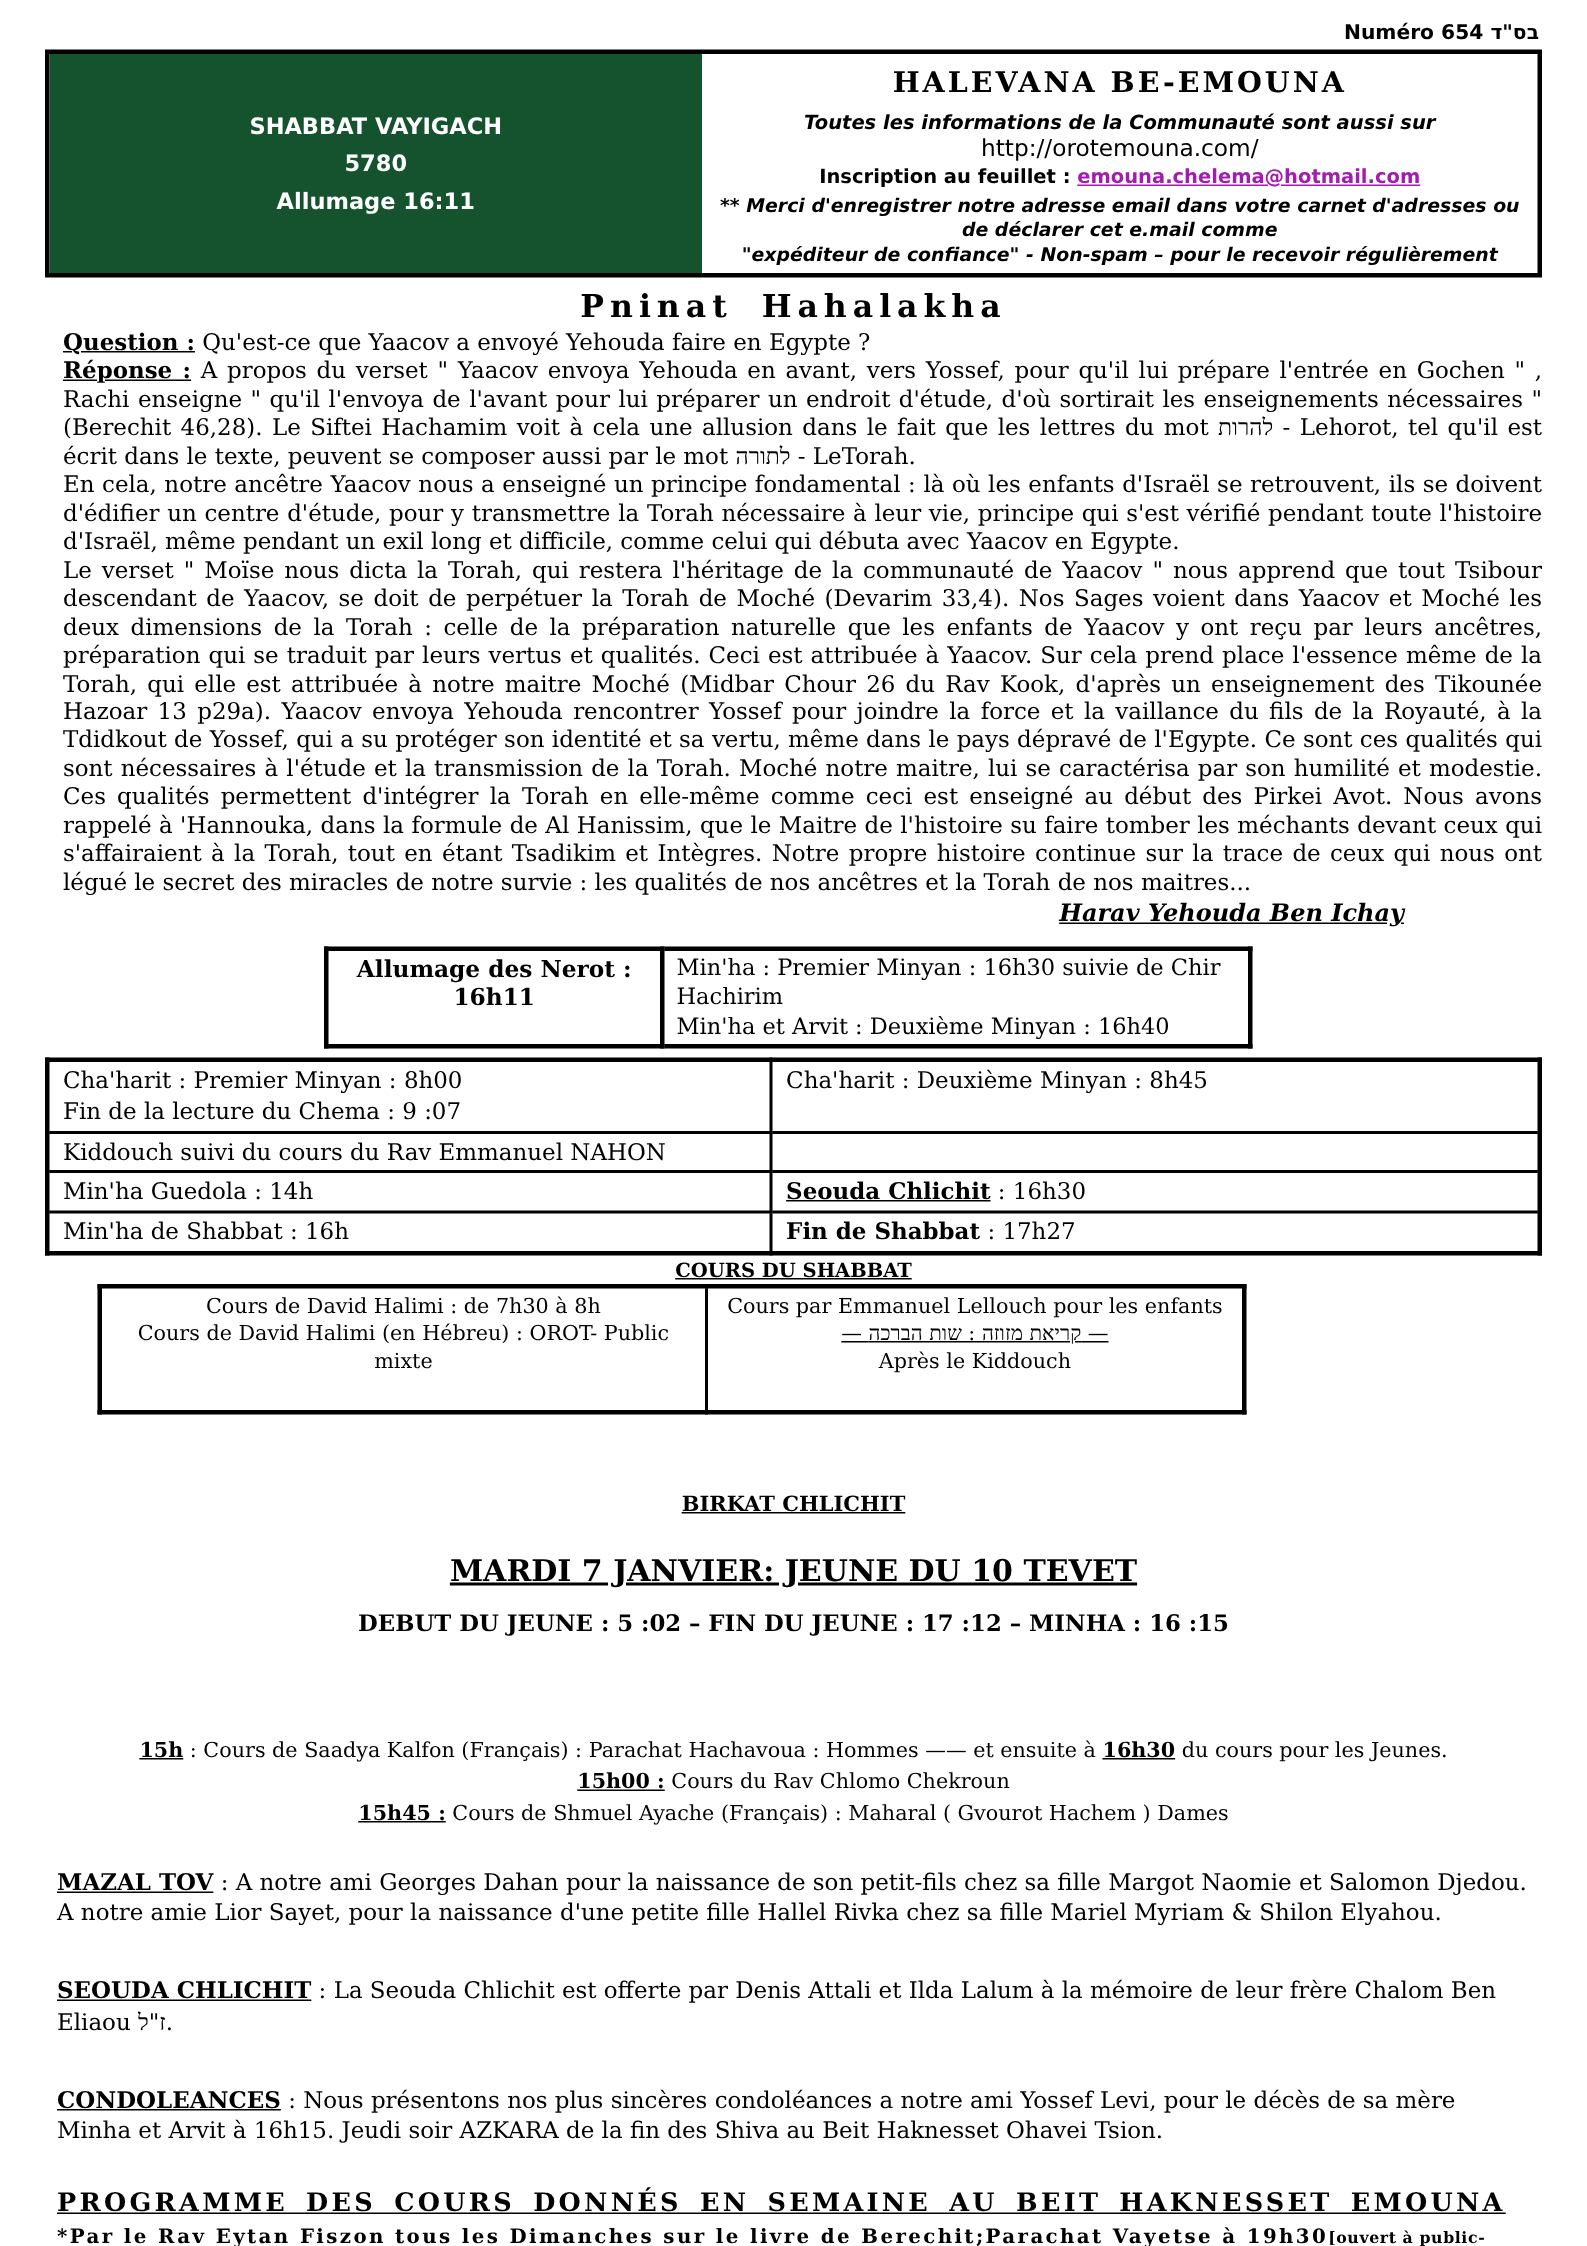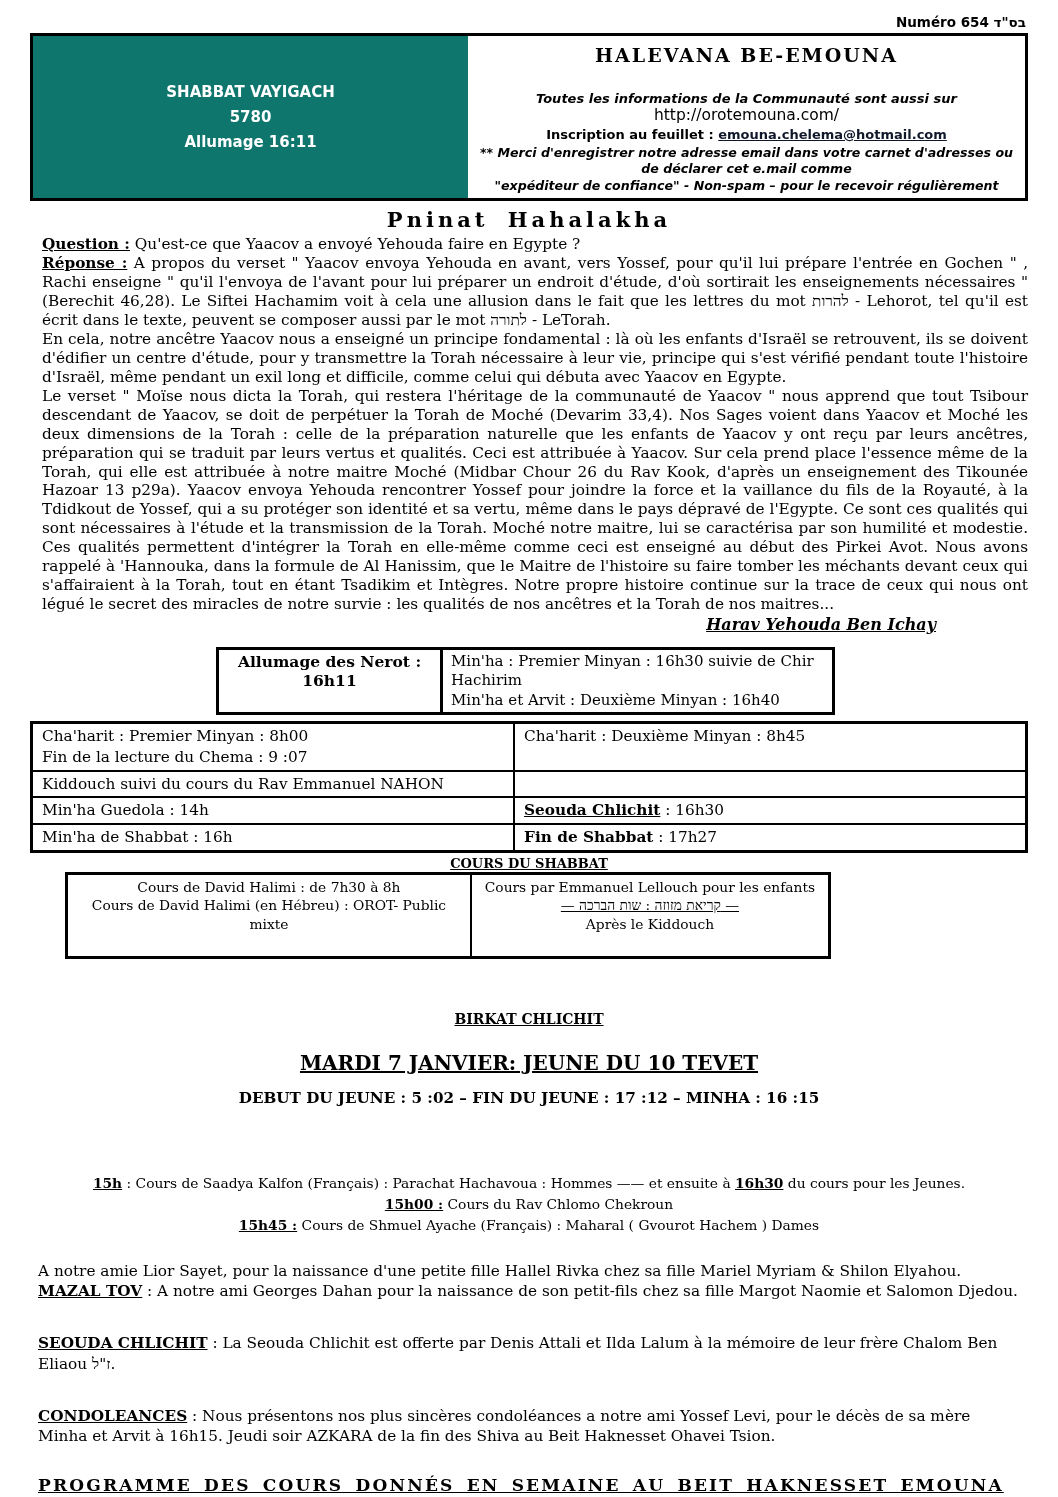--- a/index.html
+++ b/index.html
@@ -17,41 +17,41 @@
     font-family: "DejaVu Sans", "Liberation Sans", sans-serif;
     font-weight: bold;
     font-size: 13.5px;
     padding-right: 2px;
     margin-bottom: 3px;
   }
 
   
   .header-box { border: 3px solid #000; display: flex; min-height: 118px; }
   .black-panel {
-    background: #0f766e; color: #fff; width: 435px;
+    background: #14532d; color: #fff; width: 435px;
     display: flex; flex-direction: column; justify-content: center; align-items: center;
     gap: 7px;
     font-family: "DejaVu Sans", "Liberation Sans", sans-serif;
     font-weight: bold; font-size: 15px;
   }
   .header-right { flex: 1; text-align: center; padding: 8px 6px 4px 6px; }
   .header-title {
     font-weight: bold; font-size: 19px; letter-spacing: 2px;
     font-family: "DejaVu Serif", "Liberation Serif", serif;
   }
   .header-info {
-    margin-top: 25px; font-style: italic; font-weight: bold; font-size: 13px;
+    margin-top: 9px; font-style: italic; font-weight: bold; font-size: 13px;
     font-family: "DejaVu Sans", "Liberation Sans", sans-serif;
   }
   .header-info .site-url { font-style: normal; font-weight: normal; font-size: 15.5px; }
   .header-inscription {
     margin-top: 3px; font-weight: bold; font-size: 13px;
     font-family: "DejaVu Sans", "Liberation Sans", sans-serif;
   }
-  .link-blue { color: #0f172a; text-decoration: underline; cursor: pointer; }
+  .link-blue { color: #a21caf; text-decoration: underline; cursor: pointer; }
   .header-notice {
     margin-top: 3px; font-style: italic; font-weight: bold; font-size: 12.6px; line-height: 1.3;
     font-family: "DejaVu Sans", "Liberation Sans", sans-serif;
   }
 
   .main-title {
     text-align: center; font-weight: bold; font-size: 21px;
     letter-spacing: 4px; word-spacing: 8px; margin: 6px 0 3px 0;
   }
 
@@ -210,22 +210,22 @@
 
   <div class="spacer-22"></div>
 
   <div class="cours15">
     <div><span class="time-u">15h</span><span> : Cours de Saadya Kalfon (Français) : Parachat Hachavoua : Hommes —— et ensuite à  </span><span class="time-u">16h30</span><span> du cours pour les Jeunes.</span></div>
     <div><span class="time-u">15h00 :</span><span> Cours du Rav Chlomo Chekroun</span></div>
     <div><span class="time-u">15h45 :</span><span> Cours de Shmuel Ayache (Français) : Maharal ( Gvourot Hachem ) Dames</span></div>
   </div>
 
   <div class="para-block">
+    <p><span class="lbl-u">MAZAL TOV</span><span> : A notre ami Georges Dahan pour la naissance de son petit-fils chez sa fille Margot Naomie et Salomon Djedou.</span></p>
     <p>A notre amie Lior Sayet, pour la naissance d'une petite fille Hallel Rivka chez sa fille Mariel Myriam &amp; Shilon Elyahou.</p>
-    <p><span class="lbl-u">MAZAL TOV</span><span> : A notre ami Georges Dahan pour la naissance de son petit-fils chez sa fille Margot Naomie et Salomon Djedou.</span></p>
   </div>
 
   <div class="para-block" style="margin-top:32px;">
     <p><span class="lbl-u">SEOUDA CHLICHIT</span><span> : La Seouda Chlichit est offerte par Denis Attali et Ilda Lalum à la mémoire de leur frère Chalom Ben Eliaou ז"ל.</span></p>
   </div>
 
   <div class="para-block" style="margin-top:32px;">
     <p><span class="lbl-u">CONDOLEANCES</span><span> : Nous présentons nos plus sincères condoléances a notre ami Yossef Levi, pour le décès de sa mère</span></p>
     <p>Minha et Arvit à 16h15. Jeudi soir AZKARA de la fin des Shiva au Beit Haknesset Ohavei Tsion.</p>
   </div>

